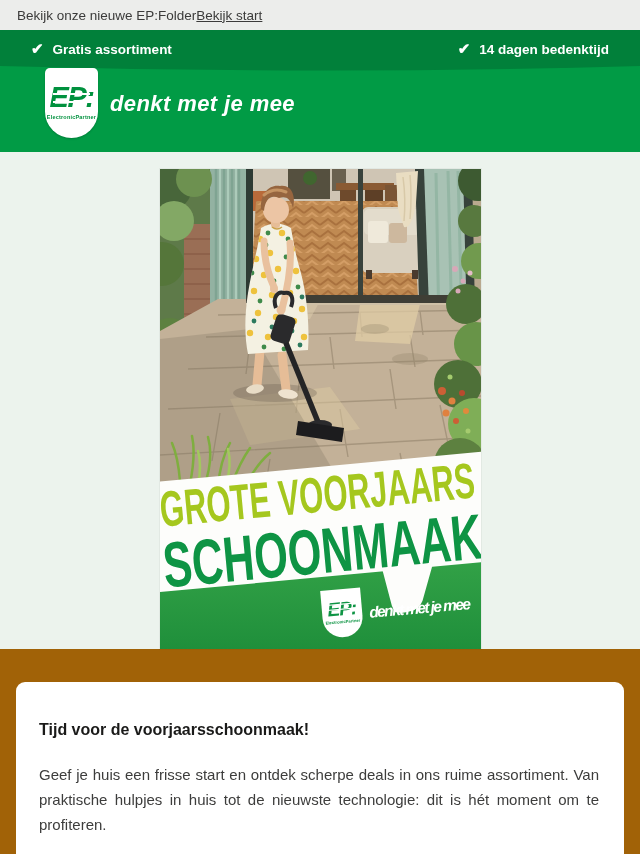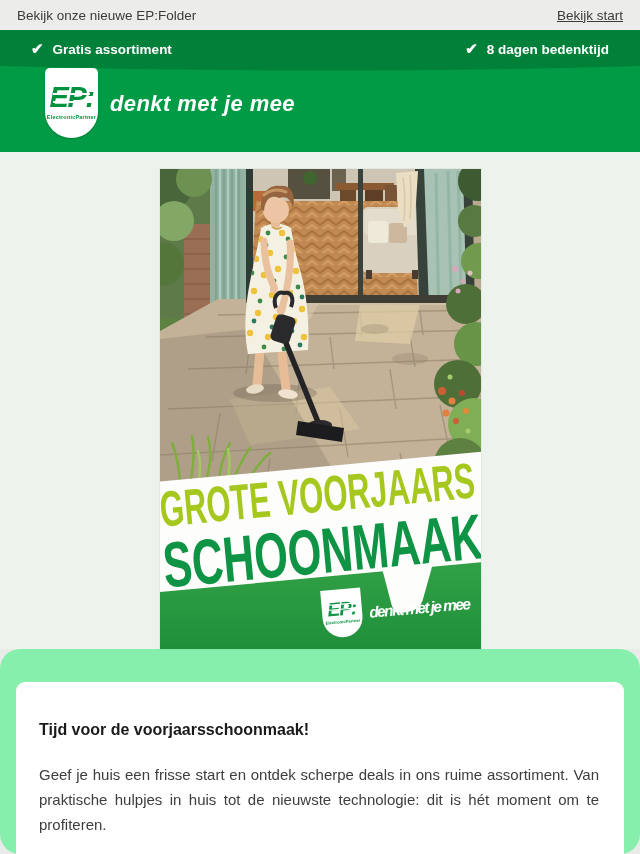--- a/index.html
+++ b/index.html
@@ -2,21 +2,21 @@
 <html><head>
 <meta charset="utf-8">
 <style>
   * { margin:0; padding:0; box-sizing:border-box; }
   html,body { width:640px; height:854px; overflow:hidden;
     font-family:"Liberation Sans", sans-serif; background:#e9ebe9; }
   .page { position:relative; width:640px; height:854px; }
 
   
   .topbar { height:30px; background:#ecedeb; display:flex; align-items:center;
-    justify-content:space-between; padding:10px 17px; font-size:13.5px; color:#3b3b3a; }
+    justify-content:flex-start; padding:10px 17px; font-size:13.5px; color:#3b3b3a; }
   .topbar a { color:#3b3b3a; text-decoration:underline; cursor:pointer; }
 
   
   .header { position:relative; height:122px; background:#019b45; }
   .header .arc { position:absolute; top:0; left:0; display:block; }
   .usp-row { position:absolute; top:0; left:0; right:0; height:36px; display:flex;
     align-items:center; justify-content:space-between; padding:2px 31px 0; }
   .usp { display:flex; align-items:center; gap:9px; color:#fff; font-weight:bold;
     font-size:13.5px; }
   .usp .chk { font-size:15px; line-height:1; transform:translateY(-1px); }
@@ -33,21 +33,21 @@
   .header .tagline { position:absolute; left:110px; top:61px; color:#fff;
     font-style:italic; font-weight:bold; font-size:22px; letter-spacing:.4px; }
 
   
   .hero { background:#ecf3ed; padding-top:17px; height:497px; }
   .poster { width:321px; height:480px; margin:0 auto; position:relative;
     cursor:pointer; box-shadow:0 0 0 1px rgba(0,0,0,.04); }
   .poster svg { display:block; }
 
   
-  .footer { background:#86efac; height:205px; padding:33px 16px 0;border-radius:20px; }
+  .footer { background:#a16207; height:205px; padding:33px 16px 0; }
   .card { background:#fff; border-radius:9px 9px 0 0; height:172px;
     padding:39px 25px 0 23px; }
   .card h1 { font-size:16px; font-weight:bold; color:#1a1a19; margin-bottom:23px; }
   .card p { font-size:15px; color:#3d3d3c; line-height:25px; text-align:justify; }
 </style>
 </head>
 <body>
 
 <div class="page">
 
@@ -60,21 +60,21 @@
     <svg class="arc" width="640" height="46">
       <path d="M0,0 H640 V36 Q320,45 0,36 Z" fill="#01803a"></path>
     </svg>
     <div class="usp-row">
       <div class="usp">
         <span class="chk">✔</span>
         <span>Gratis assortiment</span>
       </div>
       <div class="usp">
         <span class="chk">✔</span>
-        <span>8 dagen bedenktijd</span>
+        <span>14 dagen bedenktijd</span>
       </div>
     </div>
     <div class="badge">
       <span class="ep">EP:</span>
       <span class="ep-sub">ElectronicPartner</span>
     </div>
     <div class="tagline">denkt met je mee</div>
   </div>
 
   <div class="hero">

